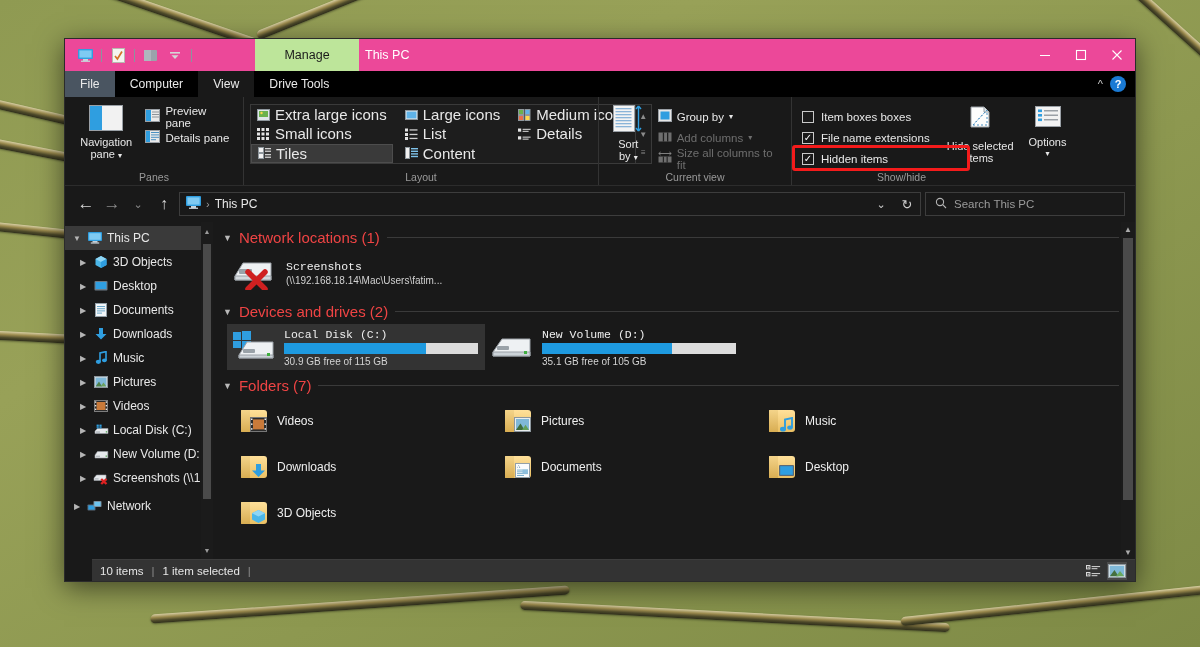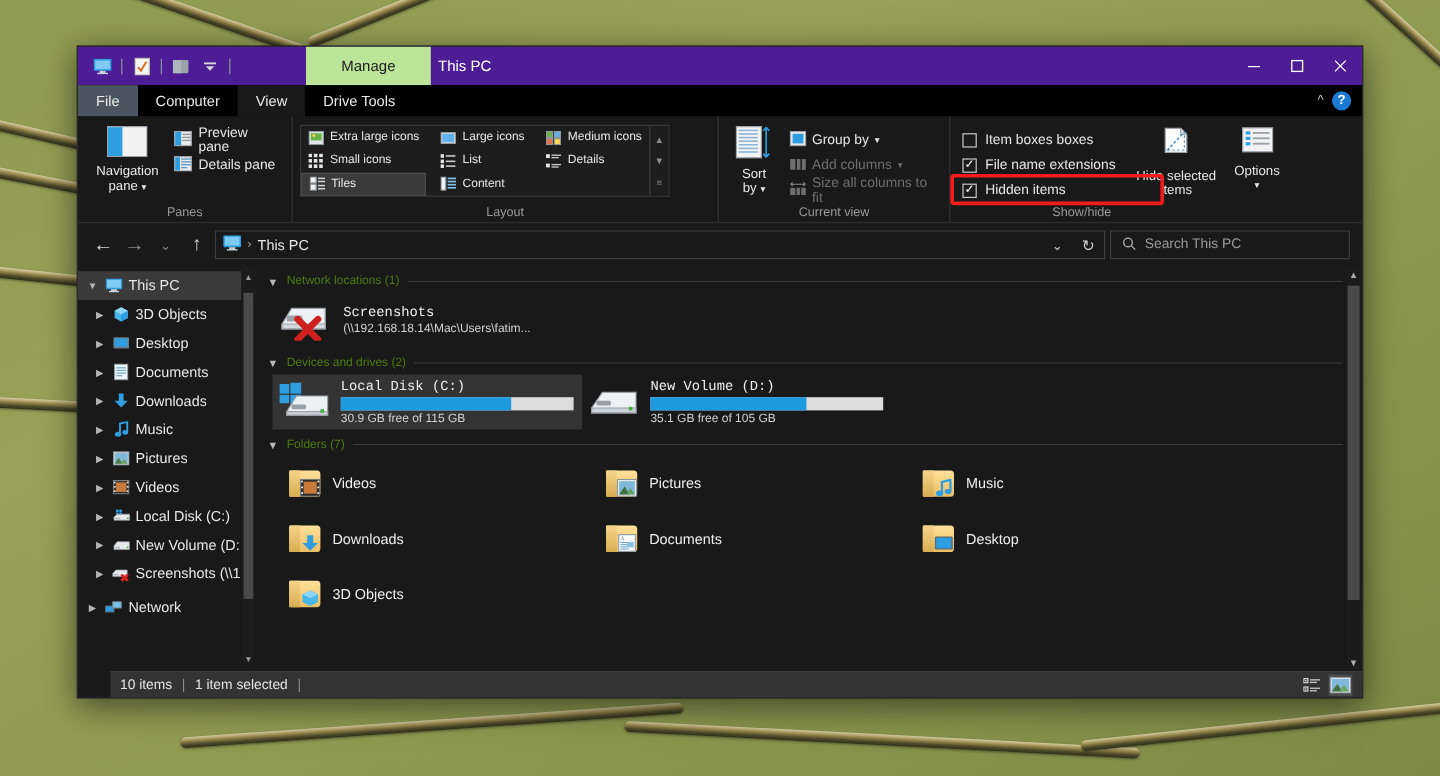--- a/index.html
+++ b/index.html
@@ -32,21 +32,21 @@
   
   .win {
     position:absolute; left:64px; top:38px; width:1072px; height:544px;
     background:#191919; border:1px solid #2b2b2b;
     box-shadow:0 6px 26px rgba(0,0,0,.55);
     display:flex; flex-direction:column;
     font-size:12px; color:#e8e8e8;
   }
   
   .titlebar {
-    height:32px; background:#4c1d95; display:flex; align-items:center;
+    height:32px; background:#ec4899; display:flex; align-items:center;
     position:relative; flex:0 0 32px;
   }
   .qat { display:flex; align-items:center; gap:2px; padding-left:9px; }
   .qat-btn { width:22px; height:22px; display:flex; align-items:center; justify-content:center; }
   .qat-sep { width:1px; height:13px; background:#8b949d; margin:0 3px; }
   .ctx-tab {
     position:absolute; left:190px; top:0; width:104px; height:32px;
     background:#bde59a; color:#1b1b1b; display:flex; align-items:center;
     justify-content:center; font-size:12.5px;
   }
@@ -76,21 +76,21 @@
 
   .bigbtn { width:72px; display:flex; flex-direction:column; align-items:center;
     padding-top:3px; text-align:center; font-size:11px; line-height:12px; color:#e8e8e8; }
   .bigbtn .glyph { margin-bottom:3px; }
   .small-list { display:flex; flex-direction:column; justify-content:flex-start; padding-top:4px; }
   .smallbtn { display:flex; align-items:center; gap:5px; height:21px; font-size:11.5px; color:#e8e8e8; padding:0 4px; }
   .smallbtn.disabled { color:#6e6e6e; }
 
   .gallery { display:flex; border:1px solid #3a3a3a; background:#1d1d1d; height:60px; margin-top:3px; }
   .gcol { display:flex; flex-direction:column; justify-content:center; }
-  .gitem { display:flex; align-items:center; gap:5px; height:20px; padding:0 6px; font-size:10px; white-space:nowrap; }
+  .gitem { display:flex; align-items:center; gap:5px; height:20px; padding:0 6px; font-size:15px; white-space:nowrap; }
   .gitem.sel { background:#3a3a3a; border:1px solid #4d4d4d; }
   .gscroll { width:16px; display:flex; flex-direction:column; justify-content:space-between;
     background:#1d1d1d; border-left:1px solid #3a3a3a; padding:2px 0; }
   .garrow { height:18px; display:flex; align-items:center; justify-content:center; color:#8c8c8c; font-size:8px; }
 
   .chk-list { display:flex; flex-direction:column; justify-content:center; padding-top:4px; }
   .chkrow { display:flex; align-items:center; gap:7px; height:21px; font-size:11.5px; padding-left:4px; }
   .cbox { width:12px; height:12px; border:1px solid #c9c9c9; background:#1a1a1a;
     display:flex; align-items:center; justify-content:center; font-size:10px; color:#fff; line-height:1; }
 
@@ -126,21 +126,21 @@
     justify-content:center; color:#9a9a9a; font-size:7px; }
 
   .content { flex:1; position:relative; background:#191919; overflow:hidden; }
   .cscroll { position:absolute; right:0; top:0; width:14px; height:100%; background:#1b1b1b; }
   .cthumb { position:absolute; left:2px; top:16px; width:10px; height:262px; background:#4a4a4a; }
   .carrow { position:absolute; left:0; width:14px; height:14px; display:flex; align-items:center;
     justify-content:center; color:#aaa; font-size:8px; }
 
   .grp-head { display:flex; align-items:center; gap:7px; padding:7px 0 4px 10px; }
   .grp-head .gcaret { color:#b9b9b9; font-size:9px; }
-  .grp-head .gtitle { font-size:10px; color:#4d7c0f; white-space:nowrap; }
+  .grp-head .gtitle { font-size:15px; color:#ef4444; white-space:nowrap; }
   .grp-head .gline { flex:1; height:1px; background:#3a3a3a; margin-right:16px; }
 
   .tiles { display:flex; flex-wrap:wrap; padding-left:14px; }
   .tile { width:258px; height:46px; display:flex; align-items:center; gap:9px; padding:2px 4px; }
   .tile.sel { background:#333; }
   .tile .tinfo { display:flex; flex-direction:column; justify-content:center; gap:2px; min-width:0; }
   .tile .tname { font-size:11.5px; color:#eee; white-space:nowrap; overflow:hidden; text-overflow:ellipsis;font-family:Liberation Mono, monospace; }
   .tile .tsub { font-size:10px; color:#d2d2d2; white-space:nowrap; overflow:hidden; }
   .bar { width:194px; height:11px; background:#dcdcdc; }
   .bar > i { display:block; height:100%; background:#1e9ae0; }

